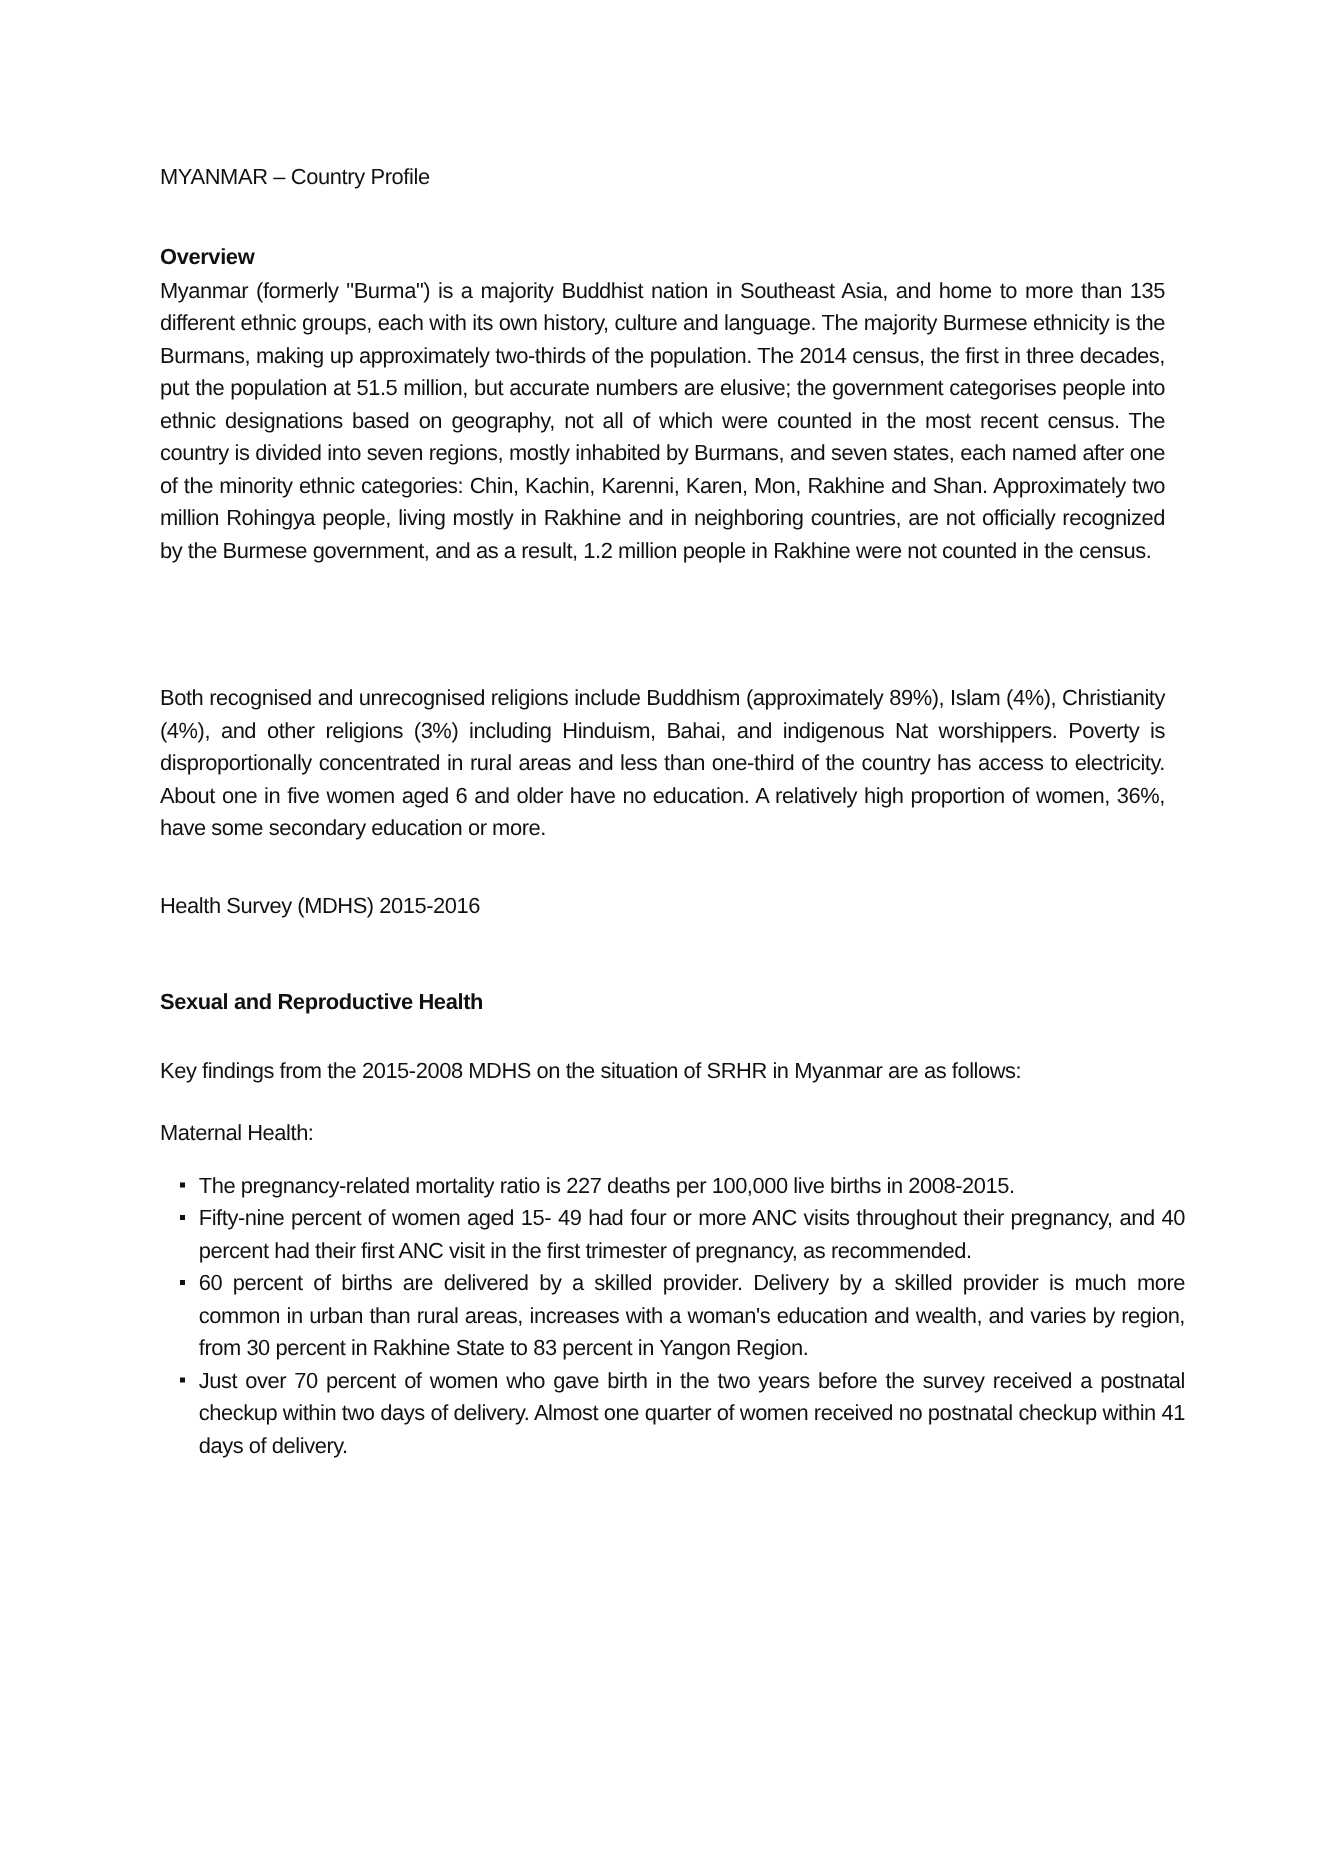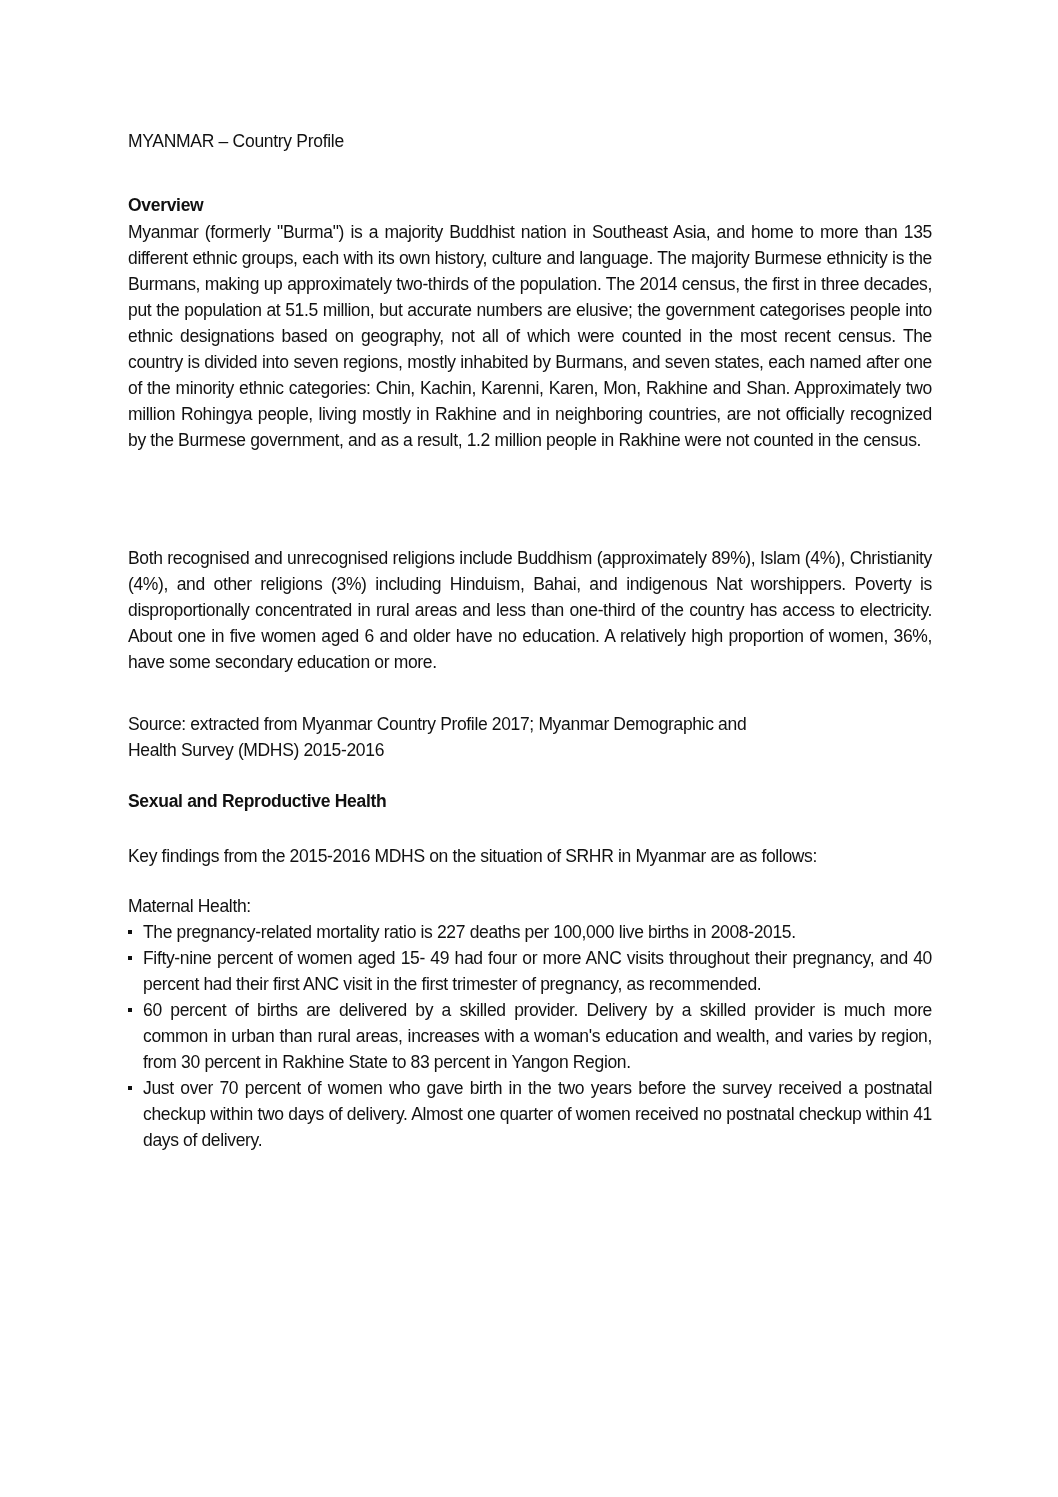--- a/index.html
+++ b/index.html
@@ -89,21 +89,21 @@
       line-height: 26px;
       letter-spacing: -0.35px;
     }
     .bullets {
       position: absolute;
       top: 919px;
       left: 0;
       width: 804px;
       list-style: none;
       padding: 0;
-      margin: 0;
+      margin: 16px;
     }
     .bullets li {
       position: relative;
       padding-left: 15px;
       font-size: 17.5px;
       line-height: 26px;
       letter-spacing: -0.35px;
       text-align: justify;
     }
     .bullets li .marker {
@@ -121,27 +121,26 @@
 <div class="page">
   <div class="title">MYANMAR – Country Profile</div>
 
   <div class="h-overview">Overview</div>
 
   <p class="para p1">Myanmar (formerly "Burma") is a majority Buddhist nation in Southeast Asia, and home to more than 135 different ethnic groups, each with its own history, culture and language. The majority Burmese ethnicity is the Burmans, making up approximately two-thirds of the population. The 2014 census, the first in three decades, put the population at 51.5 million, but accurate numbers are elusive; the government categorises people into ethnic designations based on geography, not all of which were counted in the most recent census. The country is divided into seven regions, mostly inhabited by Burmans, and seven states, each named after one of the minority ethnic categories: Chin, Kachin, Karenni, Karen, Mon, Rakhine and Shan. Approximately two million Rohingya people, living mostly in Rakhine and in neighboring countries, are not officially recognized by the Burmese government, and as a result, 1.2 million people in Rakhine were not counted in the census.</p>
 
   <p class="para p2">Both recognised and unrecognised religions include Buddhism (approximately 89%), Islam (4%), Christianity (4%), and other religions (3%) including Hinduism, Bahai, and indigenous Nat worshippers. Poverty is disproportionally concentrated in rural areas and less than one-third of the country has access to electricity. About one in five women aged 6 and older have no education. A relatively high proportion of women, 36%, have some secondary education or more.</p>
 
   <div class="source">
-    <span>Source: extracted from Myanmar Country Profile 2017; Myanmar Demographic and</span>
     <span>Health Survey (MDHS) 2015-2016</span>
   </div>
 
   <div class="h-srh">Sexual and Reproductive Health</div>
 
-  <div class="intro">Key findings from the 2015-2016 MDHS on the situation of SRHR in Myanmar are as follows:</div>
+  <div class="intro">Key findings from the 2015-2008 MDHS on the situation of SRHR in Myanmar are as follows:</div>
 
   <div class="mh-label">Maternal Health:</div>
 
   <ul class="bullets">
     <li><span class="marker"></span><span>The pregnancy-related mortality ratio is 227 deaths per 100,000 live births in 2008-2015.</span></li>
     <li><span class="marker"></span></li>
     <li><span class="marker"></span><span>Fifty-nine percent of women aged 15- 49 had four or more ANC visits throughout their pregnancy, and 40 percent had their first ANC visit in the first trimester of pregnancy, as recommended.</span></li>
     <li><span class="marker"></span><span>60 percent of births are delivered by a skilled provider. Delivery by a skilled provider is much more common in urban than rural areas, increases with a woman's education and wealth, and varies by region, from 30 percent in Rakhine State to 83 percent in Yangon Region.</span></li>
     <li><span class="marker"></span><span>Just over 70 percent of women who gave birth in the two years before the survey received a postnatal checkup within two days of delivery. Almost one quarter of women received no postnatal checkup within 41 days of delivery.</span></li>
   </ul>

